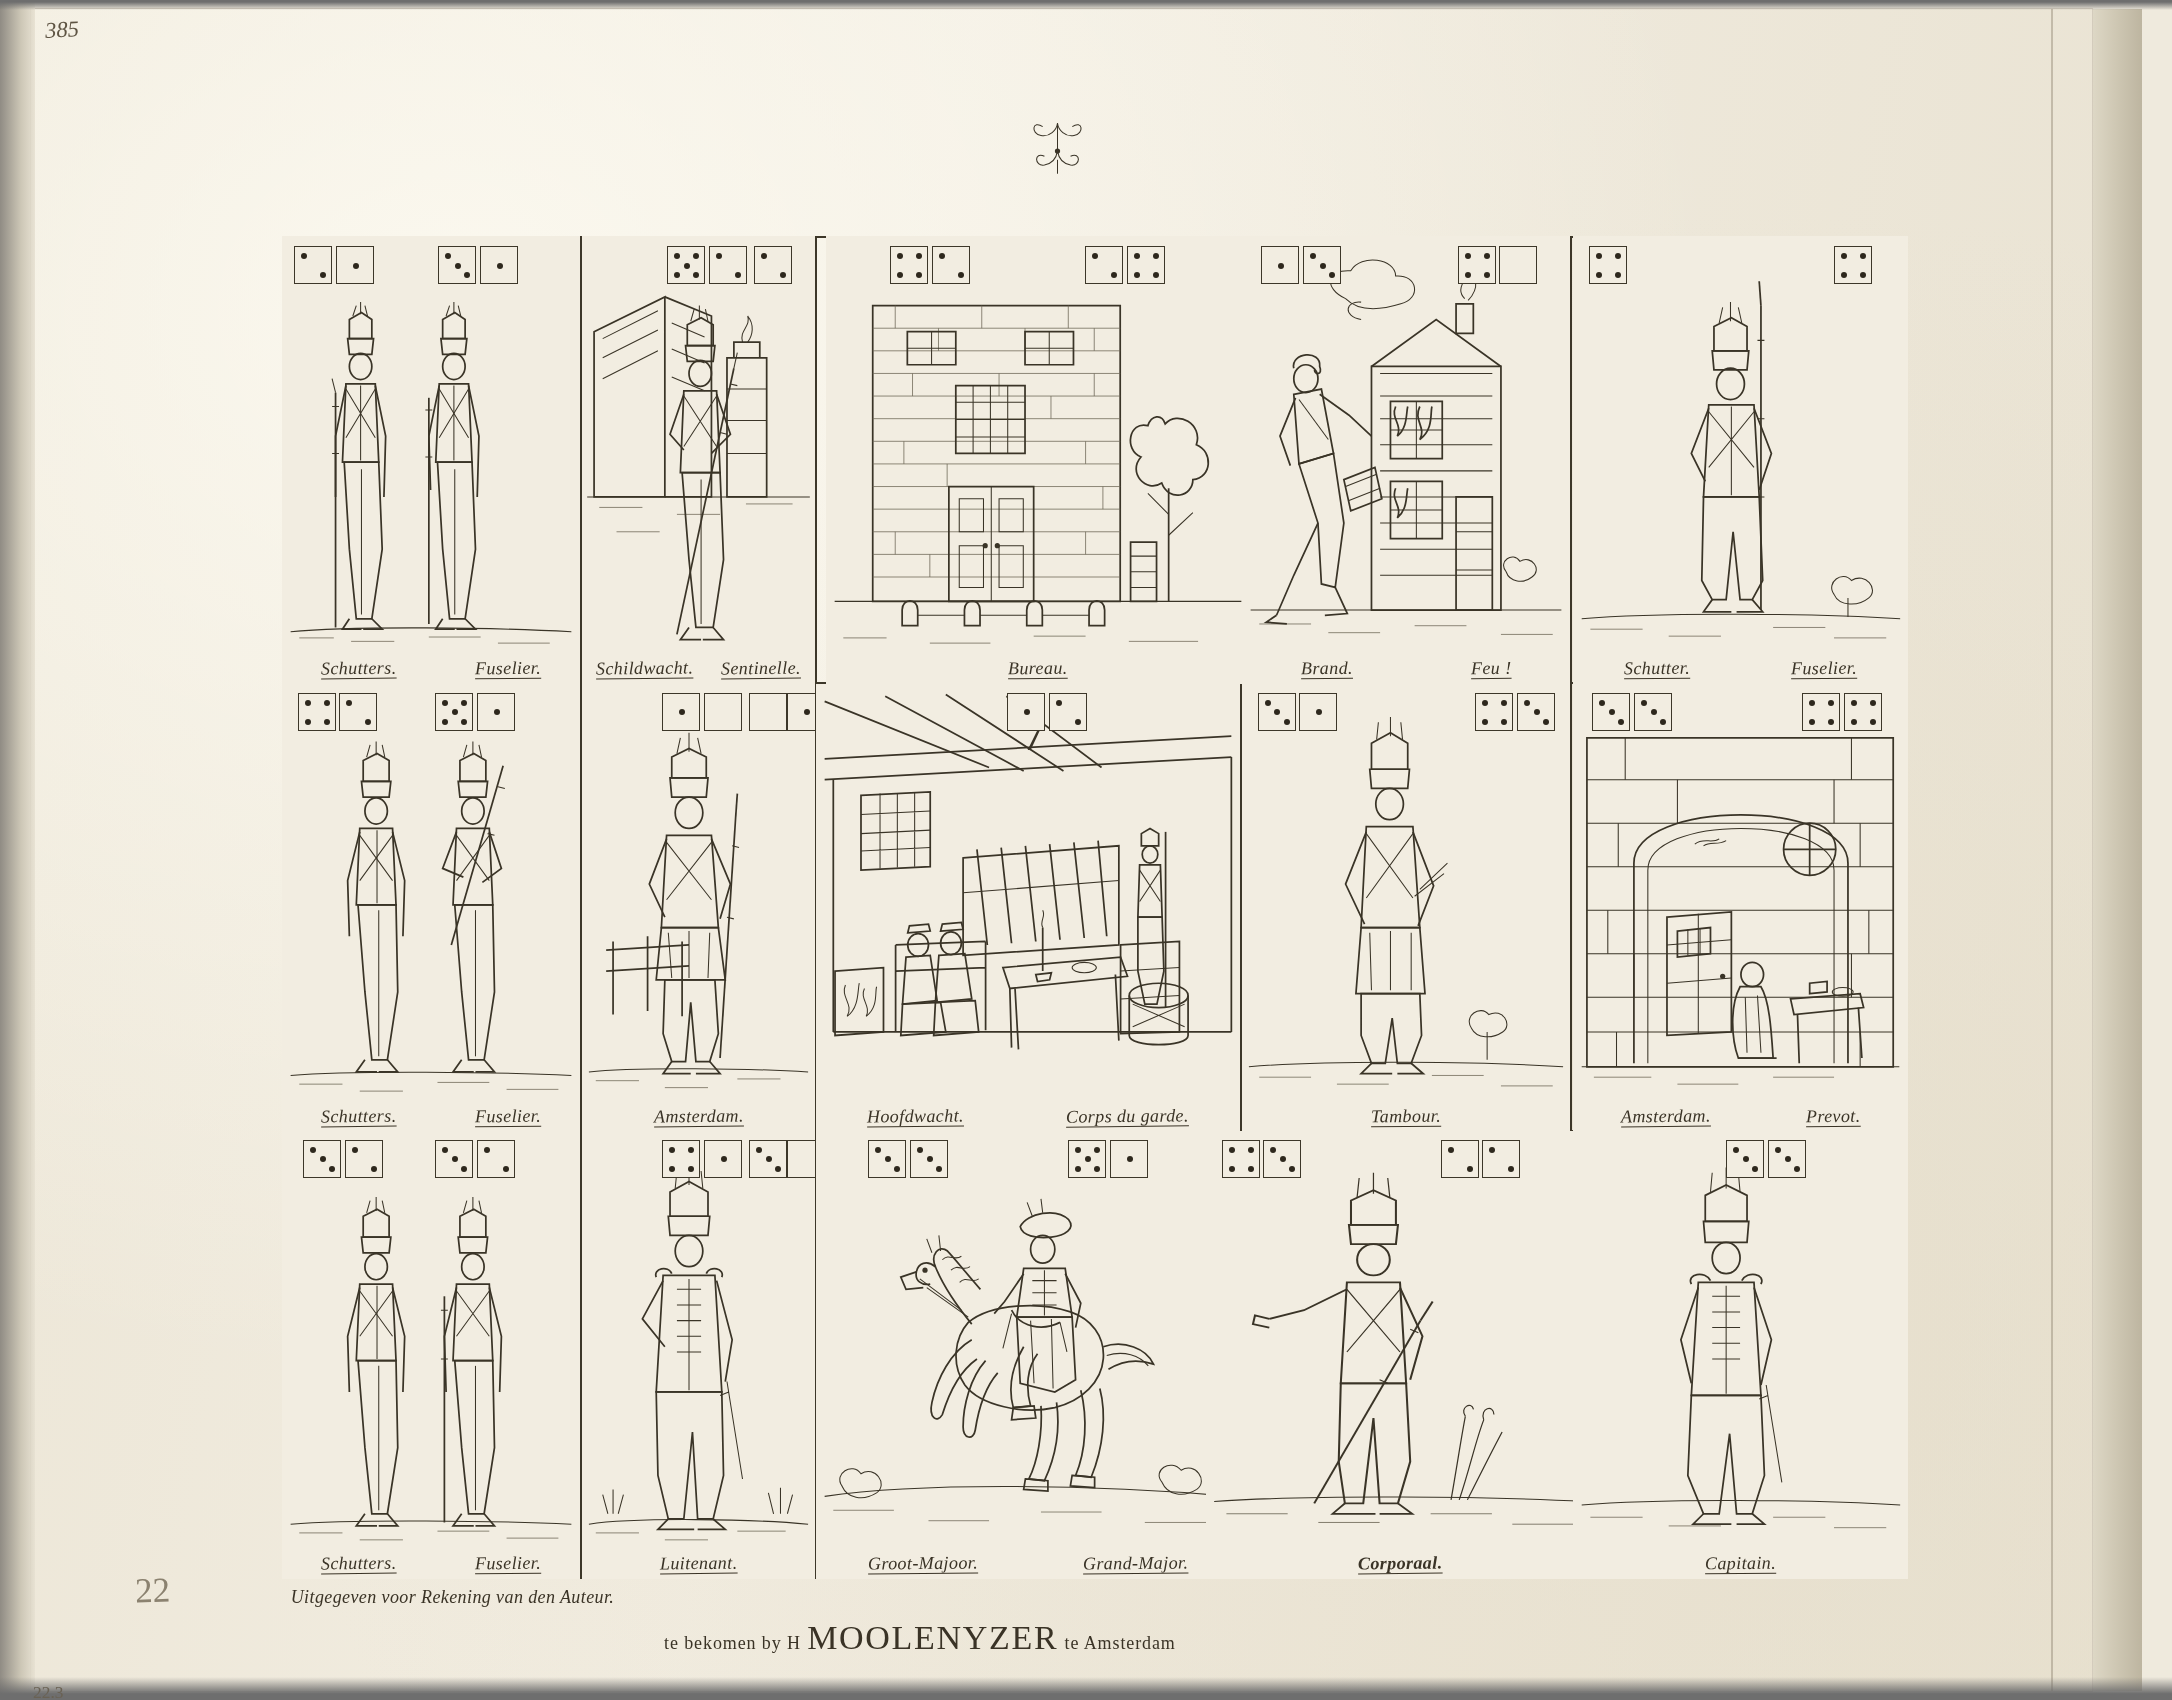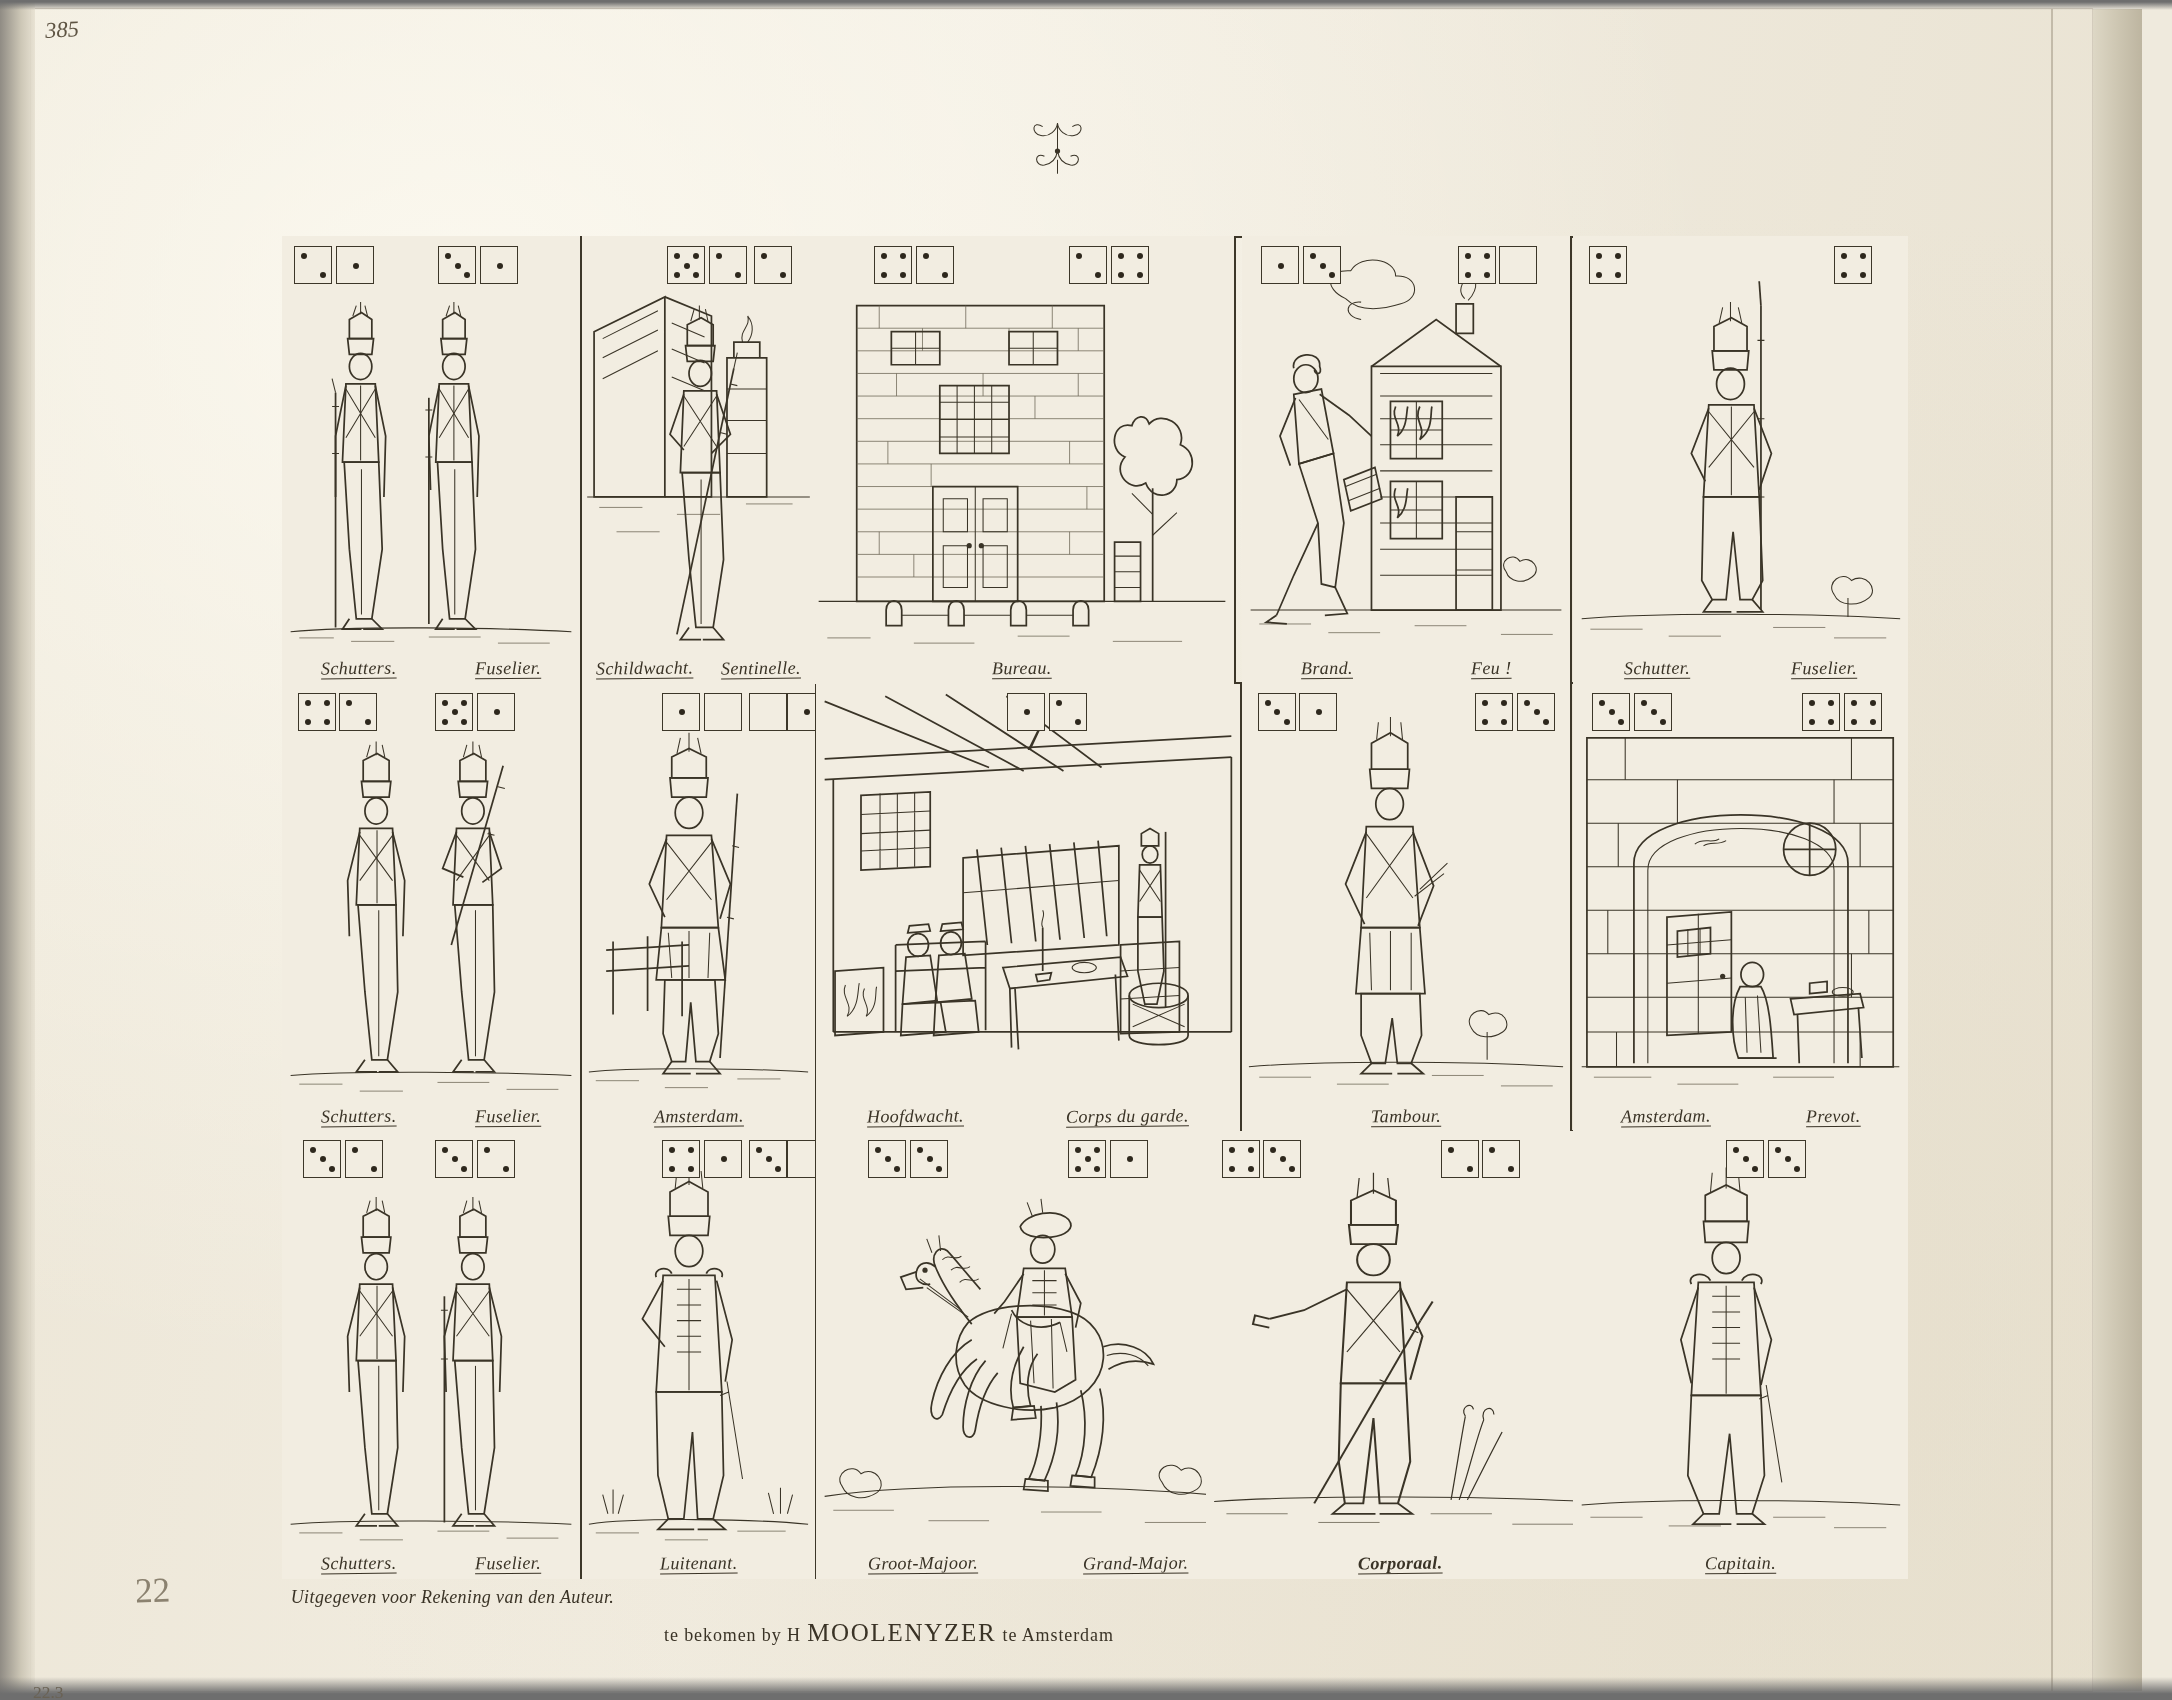--- a/index.html
+++ b/index.html
@@ -274,21 +274,21 @@
     font-size: 18px;
     letter-spacing: 0.4px;
   }
   .foot-center {
     position: absolute;
     left: 382px; top: 37px;
     font-size: 21px;
     letter-spacing: 0.9px;
   }
   .foot-center .big {
-    font-size: 25px;
+    font-size: 34px;
     letter-spacing: 1.7px;
   }
   .foot-center .small {
     font-size: 18px;
   }
 </style>
 </head>
 <body>
 
 <div class="sheet">
@@ -445,21 +445,21 @@
             <span class="pip p-tl"></span>
               <span class="pip p-br"></span>
           </div>
           <div class="caption-row">
             <span class="cap u">Schildwacht.</span>
             <span class="cap u">Sentinelle.</span>
           </div>
         </div>
       </div>
 
-      <div class="cell" style="left:528px; width:426px;text-decoration:underline;">
+      <div class="cell" style="left:544px; width:426px;text-decoration:underline;">
         <div class="cell-inner">
           <div class="art">
             <svg viewBox="0 0 490 515" preserveAspectRatio="none" xmlns="http://www.w3.org/2000/svg">
 
               <path class="ink" d="M54 80 L340 80 L340 420 L54 420 Z"></path>
 
               <g class="ink-hatch">
                 <path d="M54 106 L340 106 M54 132 L340 132 M54 158 L340 158 M54 184 L340 184 M54 210 L340 210 M54 236 L340 236 M54 262 L340 262 M54 288 L340 288 M54 314 L340 314 M54 340 L340 340 M54 366 L340 366 M54 392 L340 392"></path>
                 <path d="M80 80 L80 106 M130 106 L130 132 M180 80 L180 106 M230 106 L230 132 M280 80 L280 106 M310 106 L310 132 M100 158 L100 184 M150 184 L150 210 M200 158 L200 184 M260 184 L260 210 M310 158 L310 184 M90 236 L90 262 M140 262 L140 288 M300 236 L300 262 M320 288 L320 314 M80 340 L80 366 M120 366 L120 392 M300 340 L300 366"></path>
               </g>

